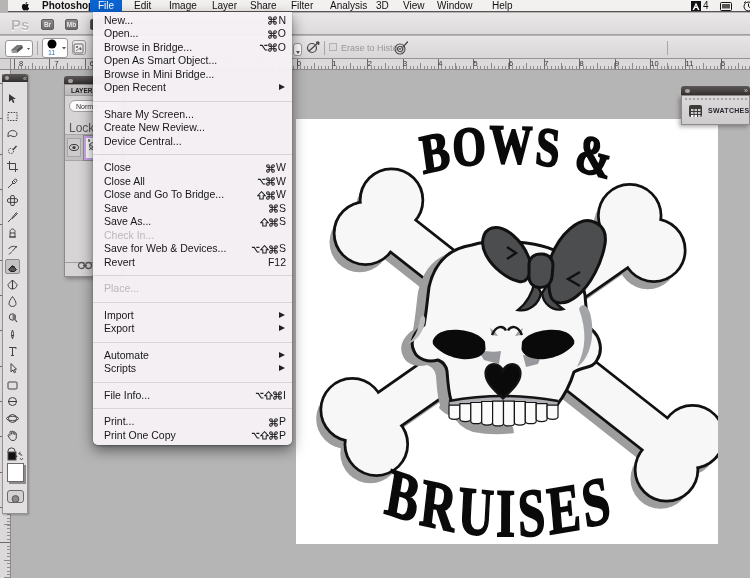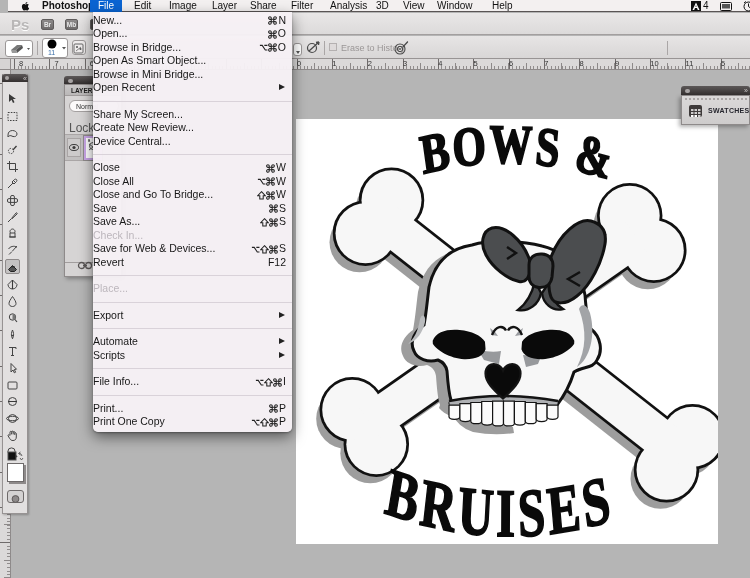--- a/index.html
+++ b/index.html
@@ -40,21 +40,21 @@
 .tool{position:absolute;left:6px;width:15px;height:15px;z-index:7}
 .tool.sel{background:#c4c2c2;border:1px solid #8e8a8a;border-radius:2px;margin:-1px}
 #fgbg{position:absolute;z-index:7}
 
 .phead{position:absolute;background:linear-gradient(#5c5858,#343030);border-radius:3px 3px 0 0;z-index:7}
 .phead .dot{position:absolute;left:4px;top:2.5px;width:4.5px;height:4.5px;border-radius:50%;background:#a8a4a4}
 #layers{position:absolute;left:64px;top:84px;width:58px;height:193px;background:#d6d4d4;border:1px solid #8e8a8a;box-shadow:2px 2px 4px rgba(0,0,0,0.3);z-index:8}
 #swatches{position:absolute;left:681px;top:95px;width:69px;height:30px;background:linear-gradient(#dbd9d9,#cecccc);border:1px solid #8e8a8a;box-shadow:-2px 2px 4px rgba(0,0,0,0.3);z-index:8}
 
 #filemenu{position:absolute;left:93px;top:12px;width:199px;background:rgba(246,241,245,0.97);border-radius:0 0 5px 5px;box-shadow:0 5px 14px rgba(0,0,0,0.5),0 1px 2px rgba(0,0,0,0.3);z-index:70;padding-top:1.5px;padding-bottom:3px}
-.mi{height:13.5px;font-size:10.5px;line-height:13.5px;color:#171717;padding-right:6px;position:relative;white-space:nowrap}
+.mi{height:13.5px;font-size:10.5px;line-height:13.5px;color:#171717;padding-left:11px;padding-right:6px;position:relative;white-space:nowrap}
 .mi.dis{color:#bcb6bc}
 .mi>span:first-child{display:inline-block}
 .kwrap{position:absolute;right:6px;top:0;height:13.5px;display:flex;align-items:center;gap:0px}
 .ksc{font-size:10.5px;color:#171717}
 .kwrap .ksc{margin-left:1px}
 .kg{display:block;margin-top:0.5px}
 .mi .ksc{position:static}
 .mi>.ksc{position:absolute;right:6px;top:0;line-height:13.5px}
 .msep{height:1px;background:#d9d2d9;margin:6px 0}
 .subarr{position:absolute;right:7px;top:3.2px;width:0;height:0;border-left:6px solid #222;border-top:3.5px solid transparent;border-bottom:3.5px solid transparent}
@@ -486,20 +486,21 @@
         </svg>
         <svg class="kg" width="9" height="9" viewBox="0 0 10 10">
           <path d="M3.6 3.6 H6.4 V6.4 H3.6 Z M3.6 3.6 V2.3 A1.45 1.45 0 1 0 2.15 3.75 L3.6 3.6 M6.4 3.6 V2.3 A1.45 1.45 0 1 1 7.85 3.75 L6.4 3.6 M3.6 6.4 V7.7 A1.45 1.45 0 1 1 2.15 6.25 L3.6 6.4 M6.4 6.4 V7.7 A1.45 1.45 0 1 0 7.85 6.25 L6.4 6.4" fill="none" stroke="#222" stroke-width="1.15"></path>
         </svg>
         <span class="ksc">S</span>
       </span></div>
 <div class="mi"><span>Revert</span><span class="ksc">F12</span></div>
 <div class="msep"></div>
 <div class="mi dis"><span>Place...</span></div>
 <div class="msep"></div>
+<div class="mi"><span>Import</span><span class="subarr"></span></div>
 <div class="mi"><span>Export</span><span class="subarr"></span></div>
 <div class="msep"></div>
 <div class="mi"><span>Automate</span><span class="subarr"></span></div>
 <div class="mi"><span>Scripts</span><span class="subarr"></span></div>
 <div class="msep"></div>
 <div class="mi"><span>File Info...</span><span class="kwrap">
         <svg class="kg" width="9" height="9" viewBox="0 0 10 10">
           <path d="M1 2.6 H3.6 L7 7.8 H9.4 M5.9 2.6 H9.4" fill="none" stroke="#222" stroke-width="1.2"></path>
         </svg>
         <svg class="kg" width="9" height="9" viewBox="0 0 10 10">

